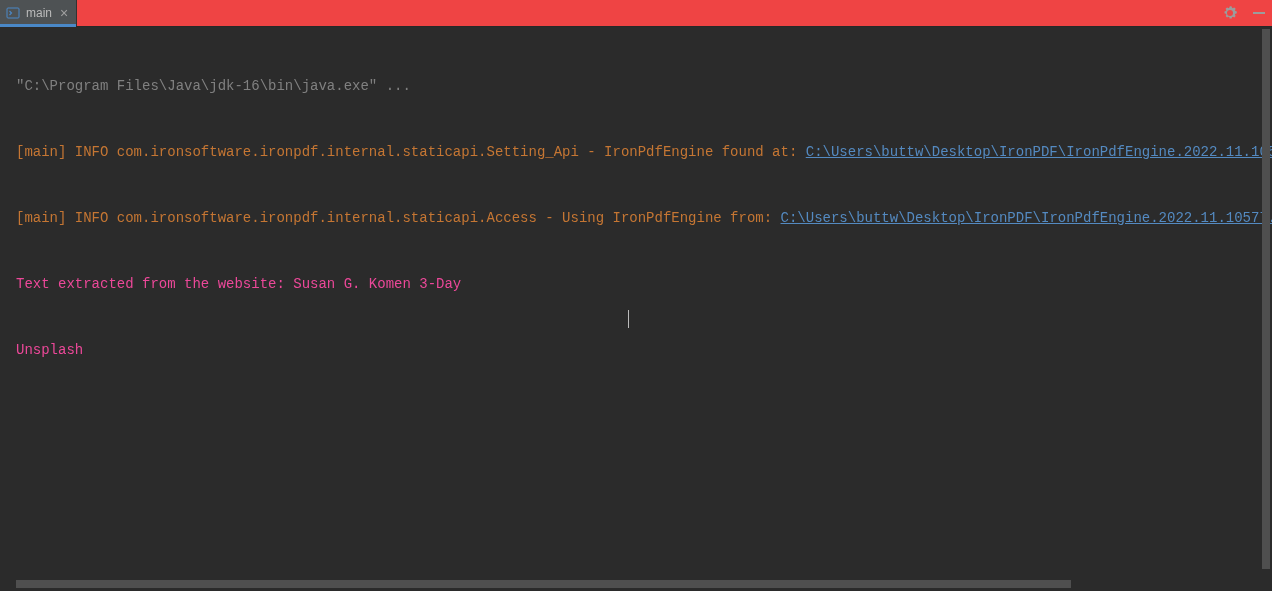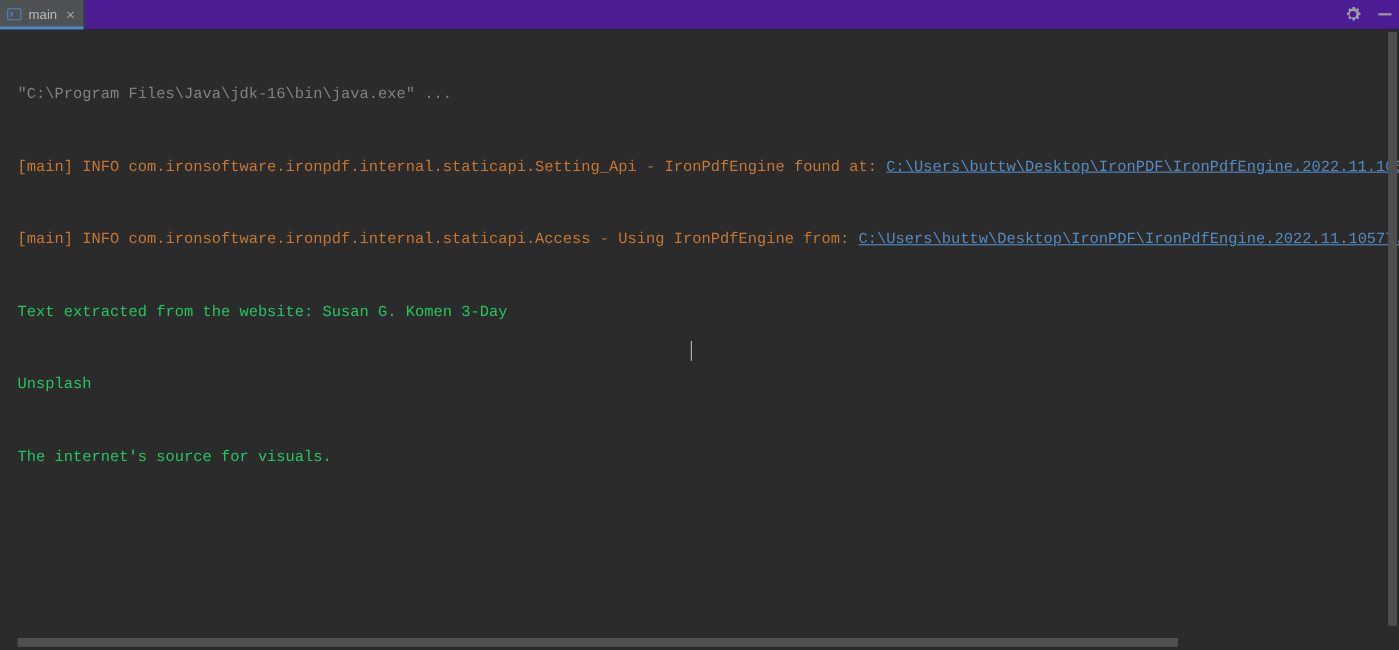--- a/index.html
+++ b/index.html
@@ -11,21 +11,21 @@
     background: #2b2b2b;
     font-family: "Consolas", "Courier New", monospace;
     font-size: 14px;
     color: #bbbbbb;
     width: 1272px;
     height: 591px;
     overflow: hidden;
   }
   .tab-bar {
     height: 27px;
-    background: #4c1d95;
+    background: #ef4444;
     border-bottom: 1px solid #282828;
     display: flex;
     align-items: stretch;
     position: relative;
   }
   .tab {
     display: flex;
     align-items: center;
     padding: 0 8px 0 6px;
     background: #4e5254;
@@ -91,21 +91,21 @@
     font-family: "Consolas", "Courier New", monospace;
   }
   .line {
     display: block;
     white-space: pre;
   }
   .txt-gray {
     color: #808080;
   }
   .txt-normal {
-    color: #22c55e;
+    color: #ec4899;
   }
   .txt-yellow {
     color: #c57633;
   }
   .txt-link {
     color: #548ac1;
     text-decoration: underline;
   }
   .scrollbar-v {
     position: absolute;
@@ -175,21 +175,20 @@
   </div>
 </div>
 
 <div class="console-area">
   <div class="console-content">
     <span class="line txt-gray">"C:\Program Files\Java\jdk-16\bin\java.exe" ...</span>
     <span class="line"><span class="txt-yellow">[main] INFO com.ironsoftware.ironpdf.internal.staticapi.Setting_Api - IronPdfEngine found at: </span><span class="txt-link">C:\Users\buttw\Desktop\IronPDF\IronPdfEngine.2022.11.10577.Wind</span></span>
     <span class="line"><span class="txt-yellow">[main] INFO com.ironsoftware.ironpdf.internal.staticapi.Access - Using IronPdfEngine from: </span><span class="txt-link">C:\Users\buttw\Desktop\IronPDF\IronPdfEngine.2022.11.10577.Windows</span></span>
     <span class="line txt-normal">Text extracted from the website: Susan G. Komen 3-Day</span>
     <span class="line txt-normal">Unsplash</span>
-    <span class="line txt-normal">The internet's source for visuals.</span>
     
     
     
     
     
     <span class="line txt-normal"></span>
     <span class="line txt-normal"></span>
     <span class="line txt-normal"></span>
     
     

